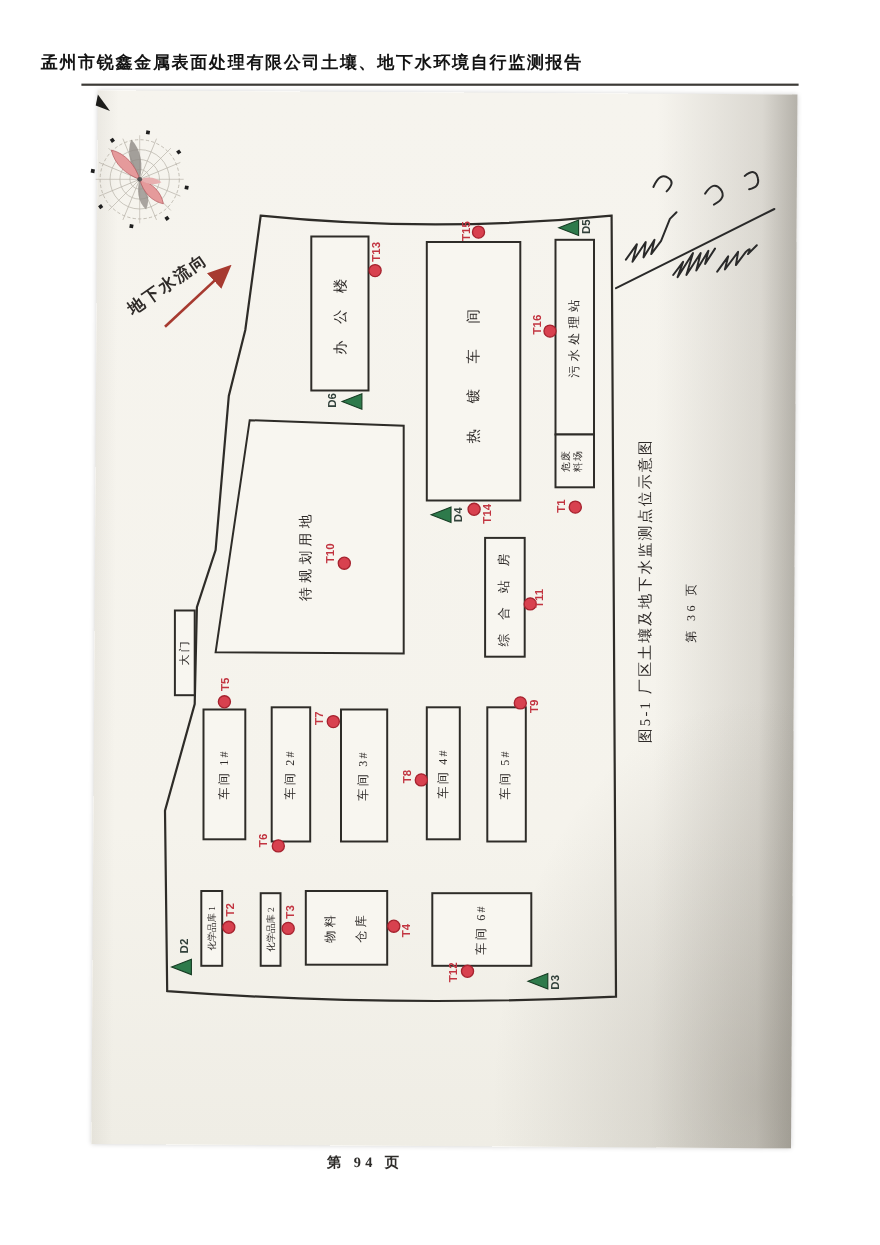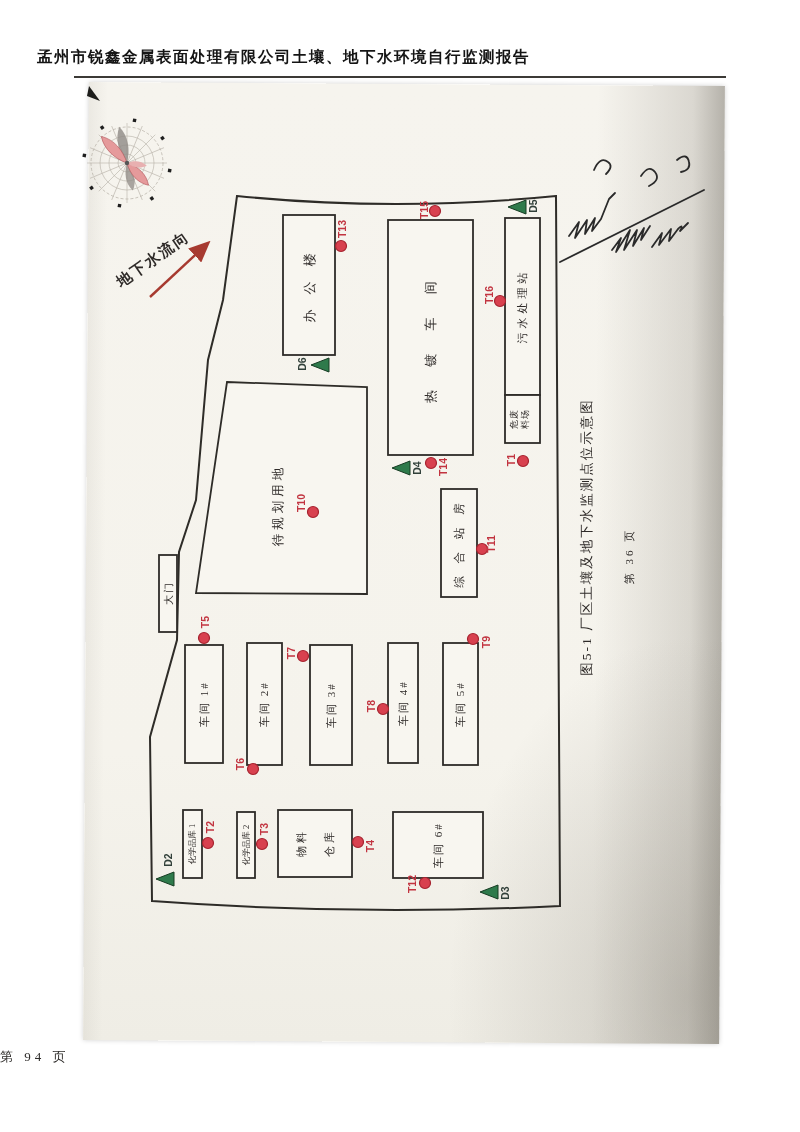--- a/index.html
+++ b/index.html
@@ -9,22 +9,22 @@
         font-size:15.5px;font-weight:bold;letter-spacing:1.5px;color:#141414;margin-left:37px;}
   .header-rule{position:absolute;top:76px;left:74px;width:652px;height:2px;background:#3c3a36;}
   .paper{position:absolute;left:86px;top:84px;width:636px;height:958px;
         background:
           radial-gradient(ellipse at 95% 95%, rgba(110,104,94,.28), rgba(110,104,94,0) 28%),
           linear-gradient(to right, rgba(140,134,124,.10) 0%, rgba(140,134,124,0) 3%, rgba(140,134,124,0) 80%, rgba(120,114,104,.22) 95%, rgba(90,85,75,.42) 100%),
           linear-gradient(180deg,#f6f4ee 0%,#f5f3ec 70%,#efede5 100%);
         transform:rotate(.35deg);
         box-shadow:0 0 5px rgba(0,0,0,.18);}
   .map-svg{position:absolute;left:0;top:0;width:800px;height:1132px;}
-  .footer-page{position:absolute;top:1048px;left:0;width:664px;text-align:left;
-        font-size:13px;color:#2e2c2a;letter-spacing:4px;}
+  .footer-page{position:absolute;top:1048px;left:0;width:664px;text-align:center;
+        font-size:13px;color:#2e2c2a;letter-spacing:4px;font-weight:bold;}
   text{font-family:"Liberation Serif",serif;fill:#2e2a28;}
   .pt-label{font-family:"Liberation Sans",sans-serif;font-size:10.5px;font-weight:bold;fill:#c23440;}
   .well-label{font-family:"Liberation Sans",sans-serif;font-size:10.5px;font-weight:bold;fill:#31403a;}
   .bldg{fill:#f8f6f0;stroke:#2e2c28;stroke-width:1.8;}
   .ink{stroke:#2a2a2a;stroke-width:1.8;fill:none;stroke-linecap:round;stroke-linejoin:round;}
 </style>
 </head>
 <body>
 
 <div class="page">

